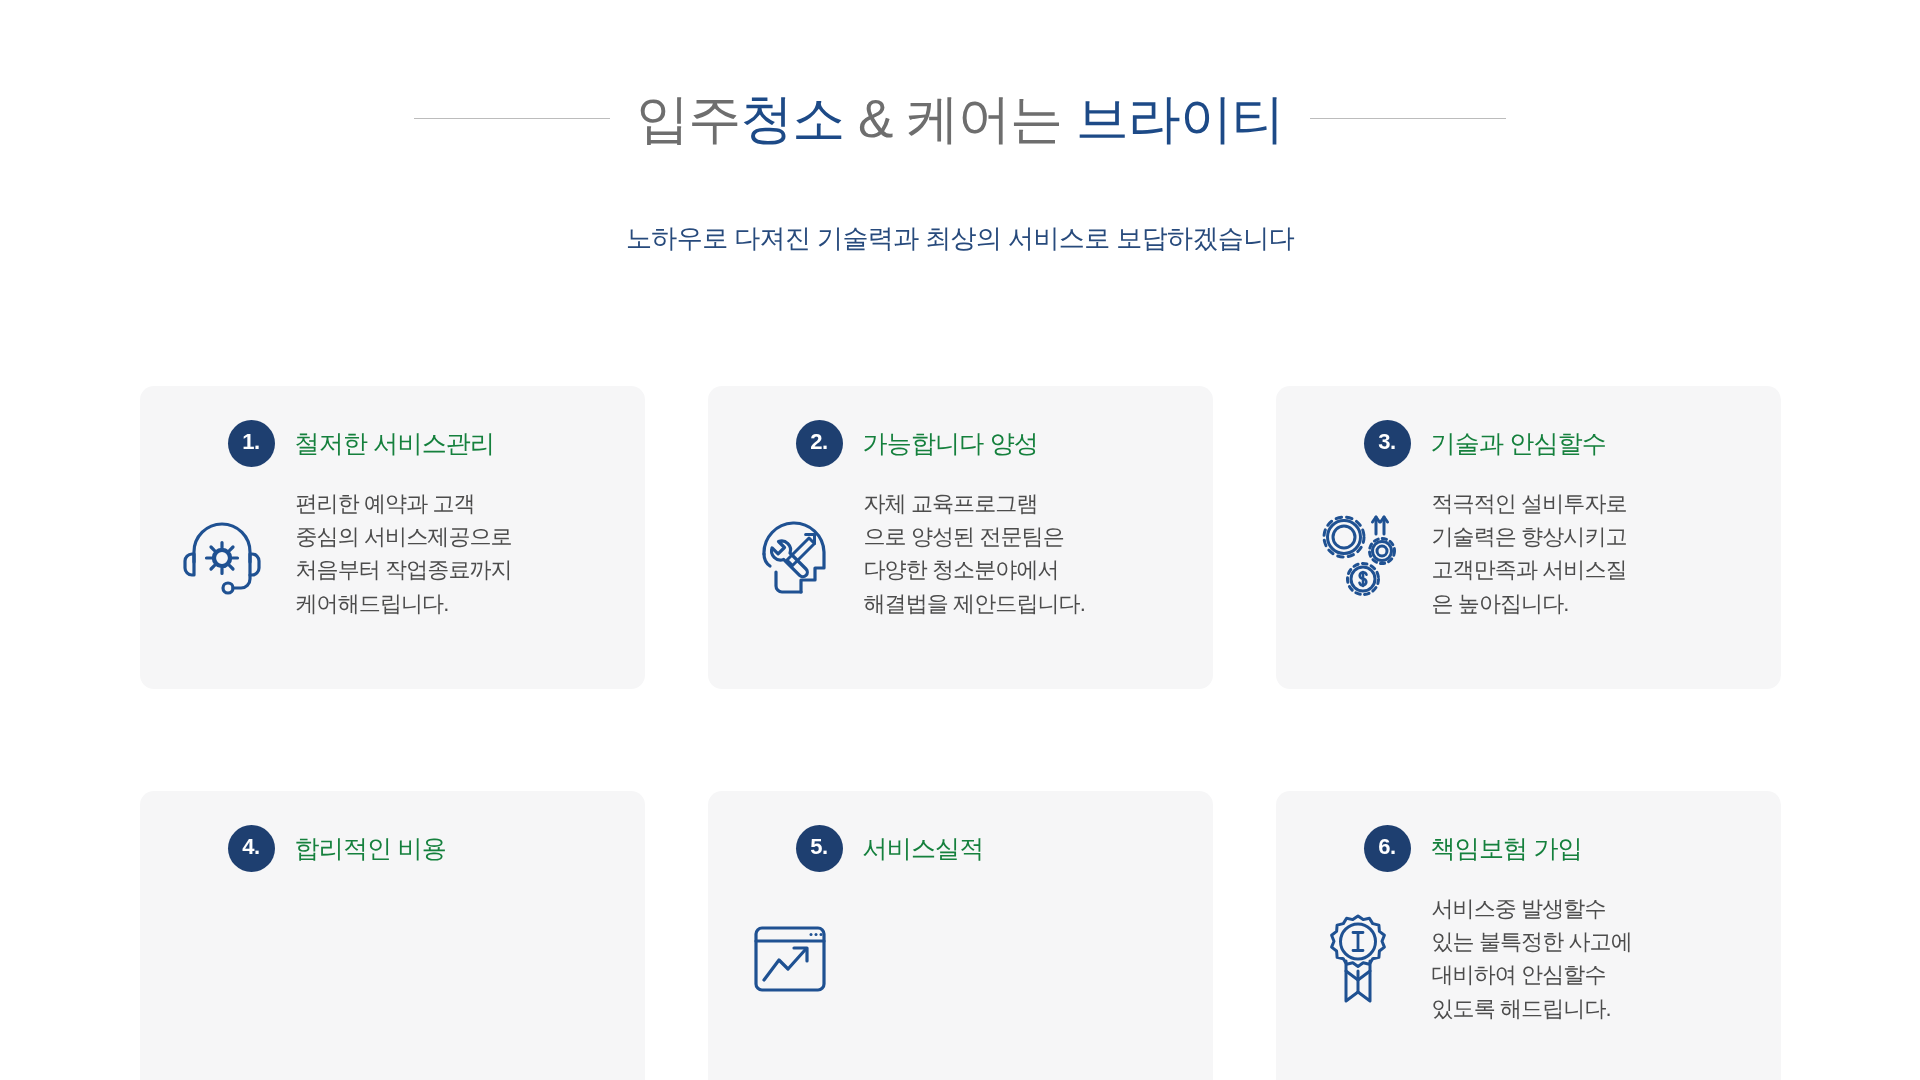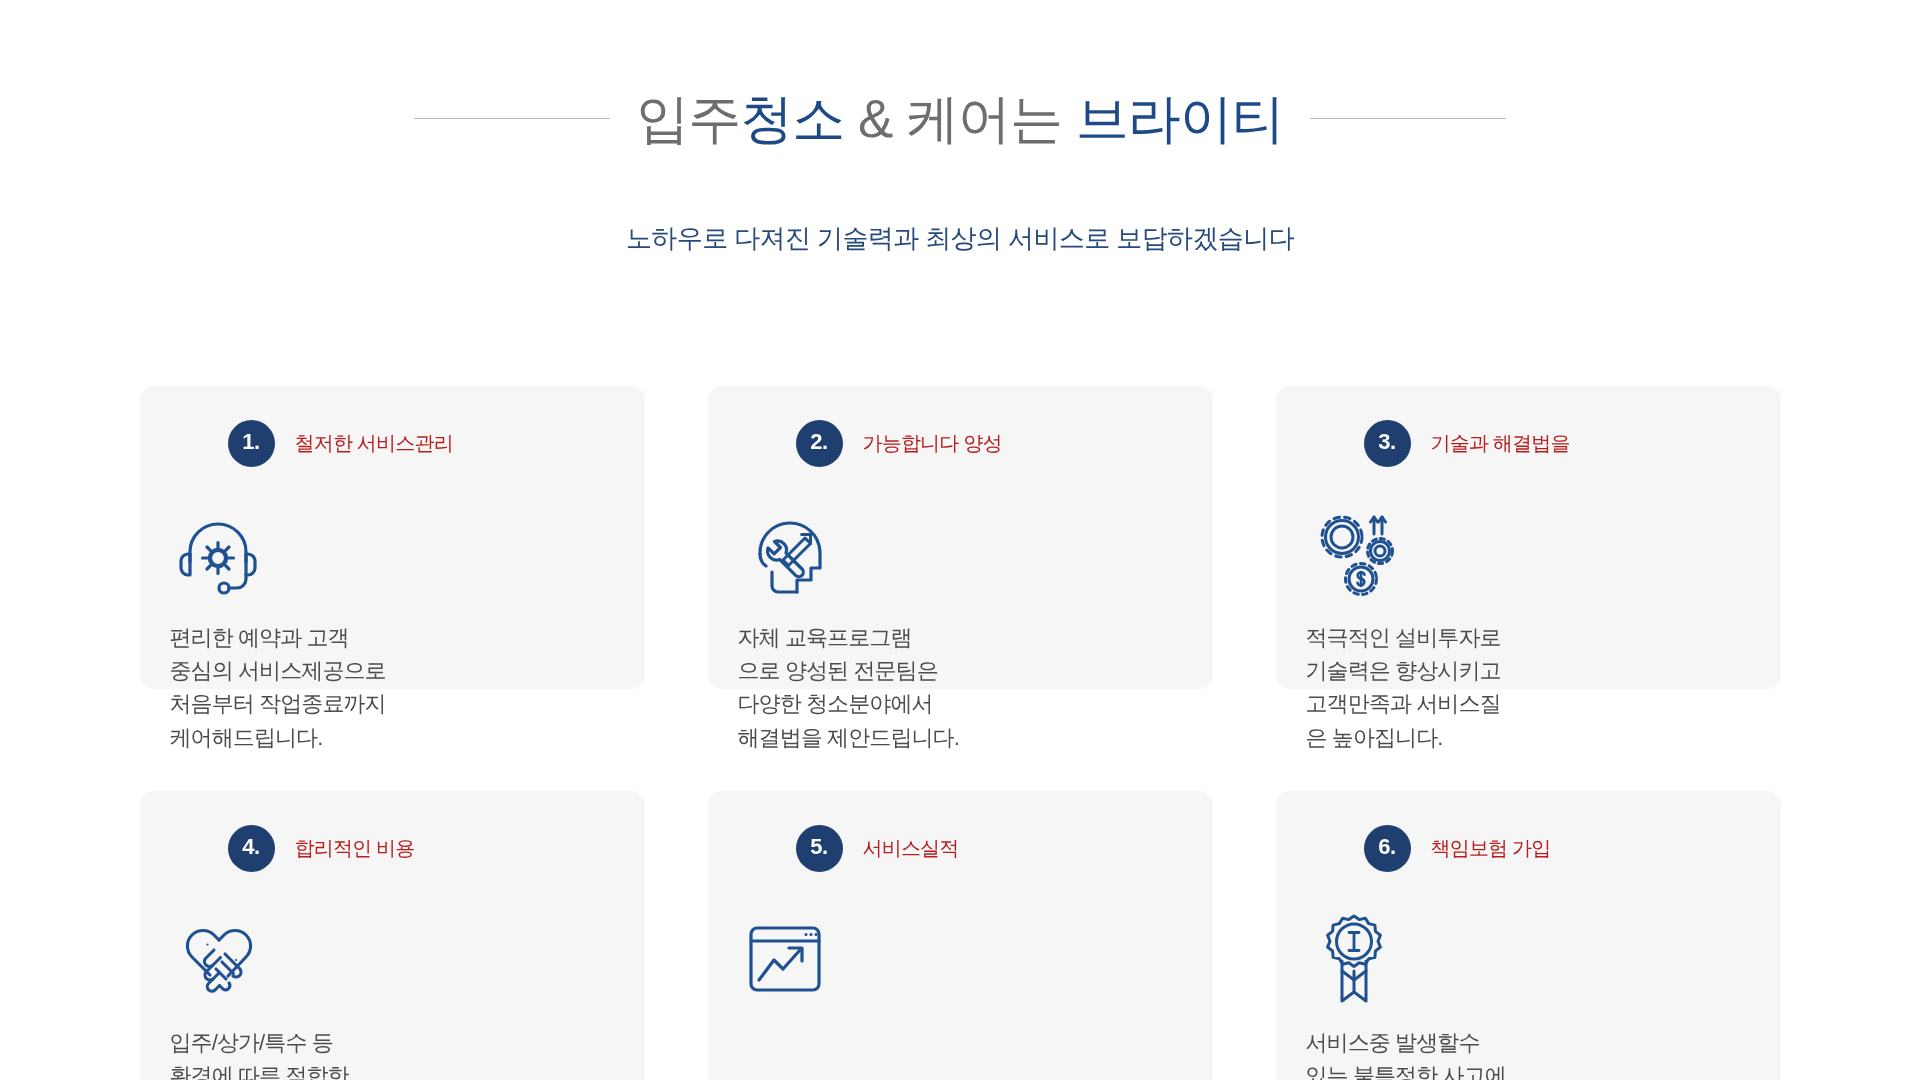--- a/index.html
+++ b/index.html
@@ -74,31 +74,30 @@
     flex:0 0 auto;
     width:47px;height:47px;border-radius:50%;
     background:#1e3f70;
     color:#ffffff;
     font-size:22px;font-weight:700;
     display:flex;align-items:center;justify-content:center;
     letter-spacing:-0.5px;
     padding-bottom:2px;box-sizing:border-box;
   }
   .card-title{
-    font-size:20px;
+    font-size:25px;
     font-weight:400;
     letter-spacing:-0.8px;
-    color:#b91c1c;
+    color:#15803d;
     white-space:nowrap;
   }
   .card-body{
     margin-top:18px;
     display:flex;align-items:flex-start;
     gap:22px;
-    flex-direction:column;
   }
   .icon-wrap{
     flex:0 0 104px;
     height:112px;
     display:flex;align-items:center;justify-content:center;
     padding-top:26px;
     box-sizing:border-box;
   }
   .icon-wrap svg{display:block;}
   .desc{
@@ -174,21 +173,21 @@
         <div class="desc">자체 교육프로그램
 으로 양성된 전문팀은
 다양한 청소분야에서
 해결법을 제안드립니다.</div>
       </div>
     </div>
 
     <div class="card">
       <div class="card-head">
         <div class="badge">3.</div>
-        <div class="card-title">기술과 해결법을</div>
+        <div class="card-title">기술과 안심할수</div>
       </div>
       <div class="card-body">
         <div class="icon-wrap">
           <svg width="100" height="100" viewBox="0 0 100 100" fill="none" stroke="#1f5192" stroke-width="3" stroke-linecap="round" stroke-linejoin="round">
 
             <g>
               <circle cx="36" cy="33" r="11"></circle>
               <circle cx="36" cy="33" r="20" stroke-dasharray="5.5 5.2"></circle>
               <circle cx="36" cy="33" r="16.5"></circle>
             </g>
@@ -213,41 +212,20 @@
 기술력은 향상시키고
 고객만족과 서비스질
 은 높아집니다.</div>
       </div>
     </div>
 
     <div class="card">
       <div class="card-head">
         <div class="badge">4.</div>
         <div class="card-title">합리적인 비용</div>
-      </div>
-      <div class="card-body">
-        <div class="icon-wrap">
-          <svg width="98" height="98" viewBox="0 0 98 98" fill="none" stroke="#1f5192" stroke-width="3.1" stroke-linecap="round" stroke-linejoin="round">
-            <path d="M49 30 l-5 -5 a15.5 15.5 0 0 0 -22 22 l18 18"></path>
-            <path d="M49 30 l5 -5 a15.5 15.5 0 0 1 22 22 l-18 19"></path>
-            <path d="M44 40 l-8.5 8.5 a5 5 0 0 0 7 7 l8 -8"></path>
-            <path d="M42.5 55.5 l-6.5 6.5 a5 5 0 0 0 7 7 l6.5 -6.5"></path>
-            <path d="M43 69 l-4.5 4.5 a4.6 4.6 0 0 0 6.5 6.5 l4.5 -4.5"></path>
-            <path d="M50 76 l3 3 a4.3 4.3 0 0 0 6 -6"></path>
-            <path d="M55 44 l15 15 a5 5 0 0 1 -7 7"></path>
-            <path d="M52 52 l11.5 11.5"></path>
-            <path d="M46 59 l10 10"></path>
-            <circle cx="37.5" cy="34.5" r="1.1" fill="#1f5192" stroke="none"></circle>
-            <circle cx="66" cy="50" r="1.1" fill="#1f5192" stroke="none"></circle>
-          </svg>
-        </div>
-        <div class="desc">입주/상가/특수 등
-환경에 따른 적합한
-솔루션 제안으로 비용
-절약이 가능합니다.</div>
       </div>
     </div>
 
     <div class="card">
       <div class="card-head">
         <div class="badge">5.</div>
         <div class="card-title">서비스실적</div>
       </div>
       <div class="card-body">
         <div class="icon-wrap">

